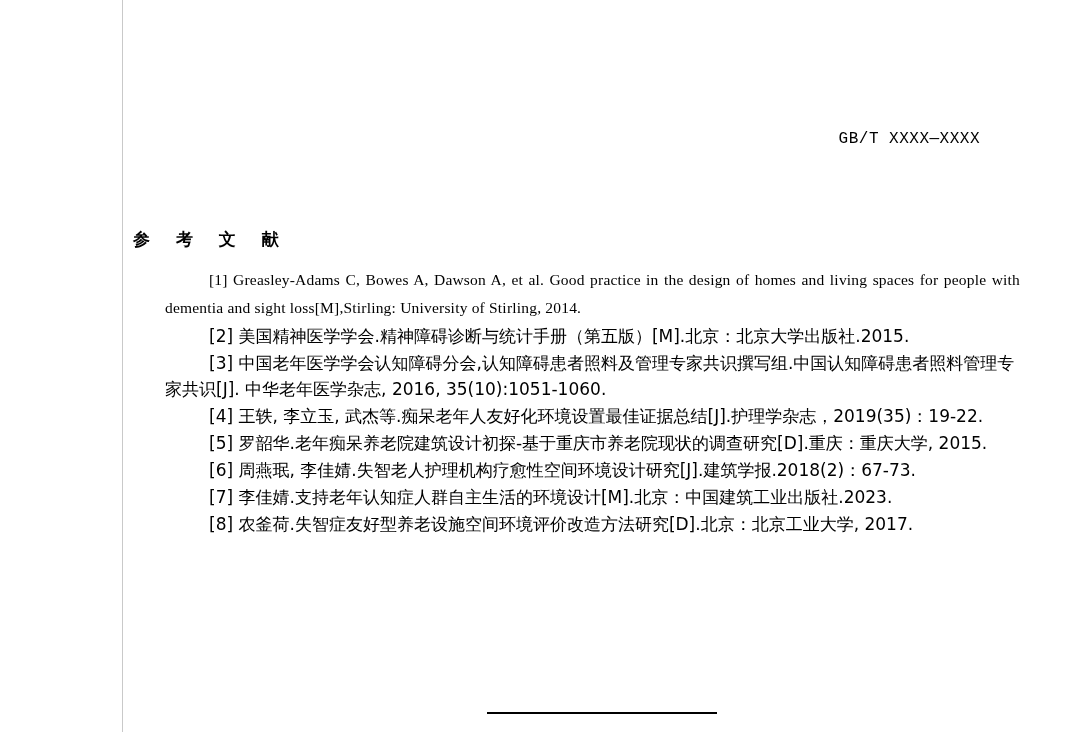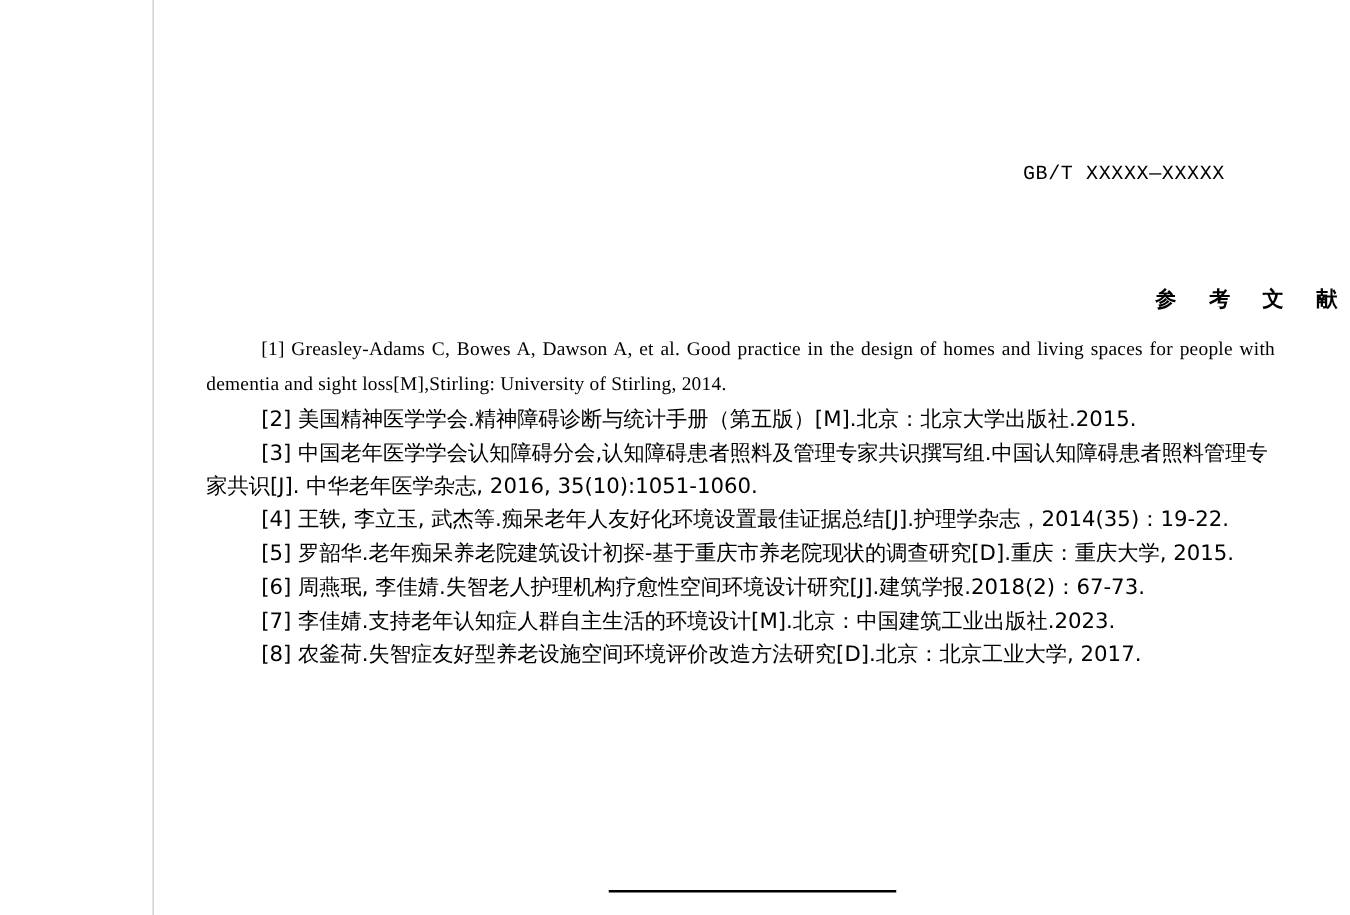--- a/index.html
+++ b/index.html
@@ -39,21 +39,21 @@
     font-family: "Liberation Mono", "DejaVu Sans Mono", monospace;
     font-size: 16px;
     letter-spacing: 0.5px;
     white-space: nowrap;
   }
   .ref-title {
     position: absolute;
     left: 0;
     right: 0;
     top: 228px;
-    text-align: right;
+    text-align: left;
     font-family: "DejaVu Sans", "Liberation Sans", sans-serif;
     font-weight: bold;
     font-size: 17px;
     letter-spacing: 10px;
     padding-left: 10px;
   }
   .ref-list {
     position: absolute;
     left: 42px;
     top: 266px;
@@ -89,29 +89,29 @@
 </style>
 </head>
 <body>
 
 <div class="page">
 
   <div class="edge-rule"></div>
 
   <div class="content">
 
-    <div class="header-code">GB/T XXXXX—XXXXX</div>
+    <div class="header-code">GB/T XXXX—XXXX</div>
 
     <div class="ref-title">参 考 文 献</div>
 
     <div class="ref-list">
       <div class="ref-item latin last-line">[1] Greasley-Adams C, Bowes A, Dawson A, et al. Good practice in the design of homes and living spaces for people with dementia and sight loss[M],Stirling: University of Stirling, 2014.</div>
       <div class="ref-item">[2] 美国精神医学学会.精神障碍诊断与统计手册（第五版）[M].北京：北京大学出版社.2015.</div>
       <div class="ref-item">[3] 中国老年医学学会认知障碍分会,认知障碍患者照料及管理专家共识撰写组.中国认知障碍患者照料管理专家共识[J]. 中华老年医学杂志, 2016, 35(10):1051-1060.</div>
-      <div class="ref-item">[4] 王轶, 李立玉, 武杰等.痴呆老年人友好化环境设置最佳证据总结[J].护理学杂志，2014(35)：19-22.</div>
+      <div class="ref-item">[4] 王轶, 李立玉, 武杰等.痴呆老年人友好化环境设置最佳证据总结[J].护理学杂志，2019(35)：19-22.</div>
       <div class="ref-item">[5] 罗韶华.老年痴呆养老院建筑设计初探-基于重庆市养老院现状的调查研究[D].重庆：重庆大学, 2015.</div>
       <div class="ref-item">[6] 周燕珉, 李佳婧.失智老人护理机构疗愈性空间环境设计研究[J].建筑学报.2018(2)：67-73.</div>
       <div class="ref-item">[7] 李佳婧.支持老年认知症人群自主生活的环境设计[M].北京：中国建筑工业出版社.2023.</div>
       <div class="ref-item">[8] 农釜荷.失智症友好型养老设施空间环境评价改造方法研究[D].北京：北京工业大学, 2017.</div>
     </div>
 
     <div class="footer-rule"></div>
 
   </div>
 </div>

